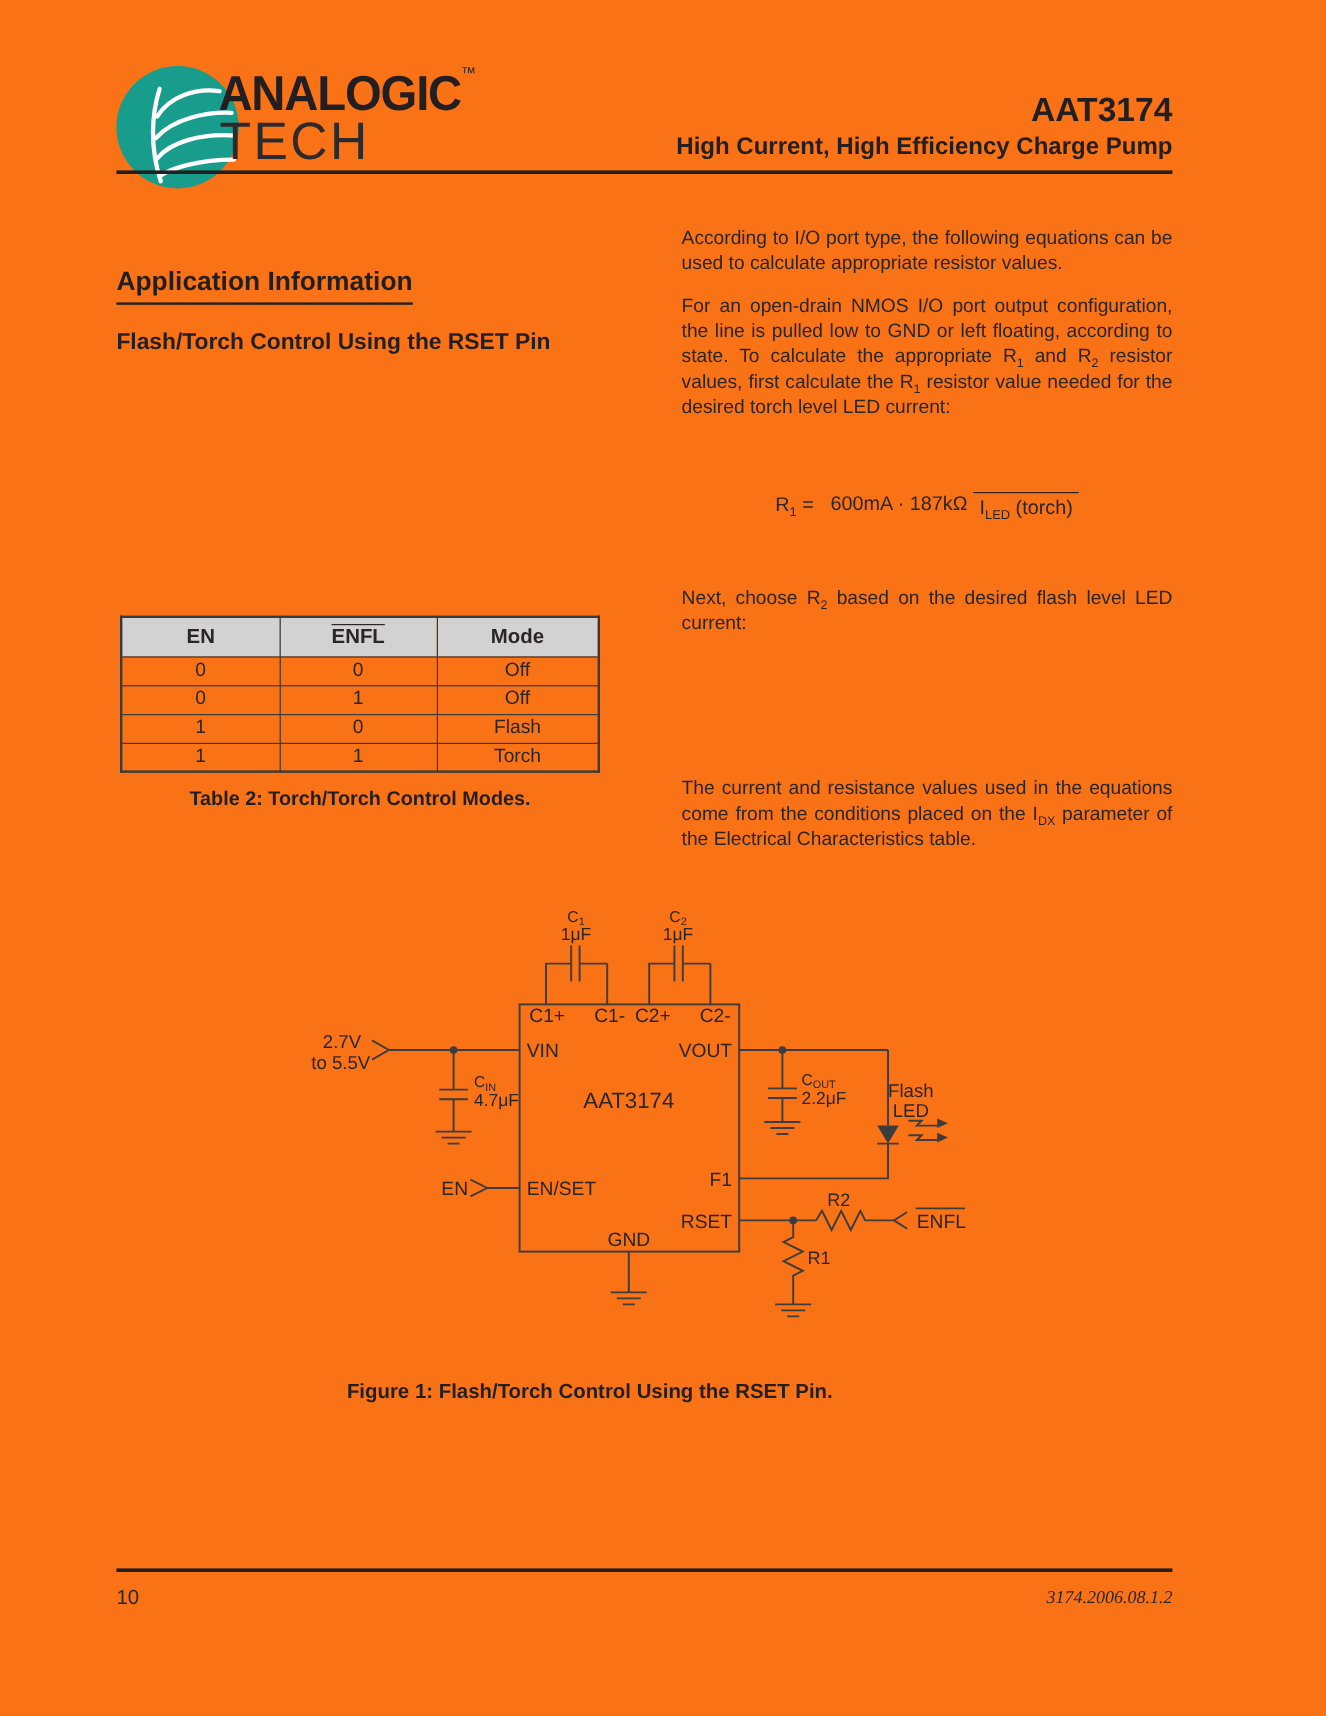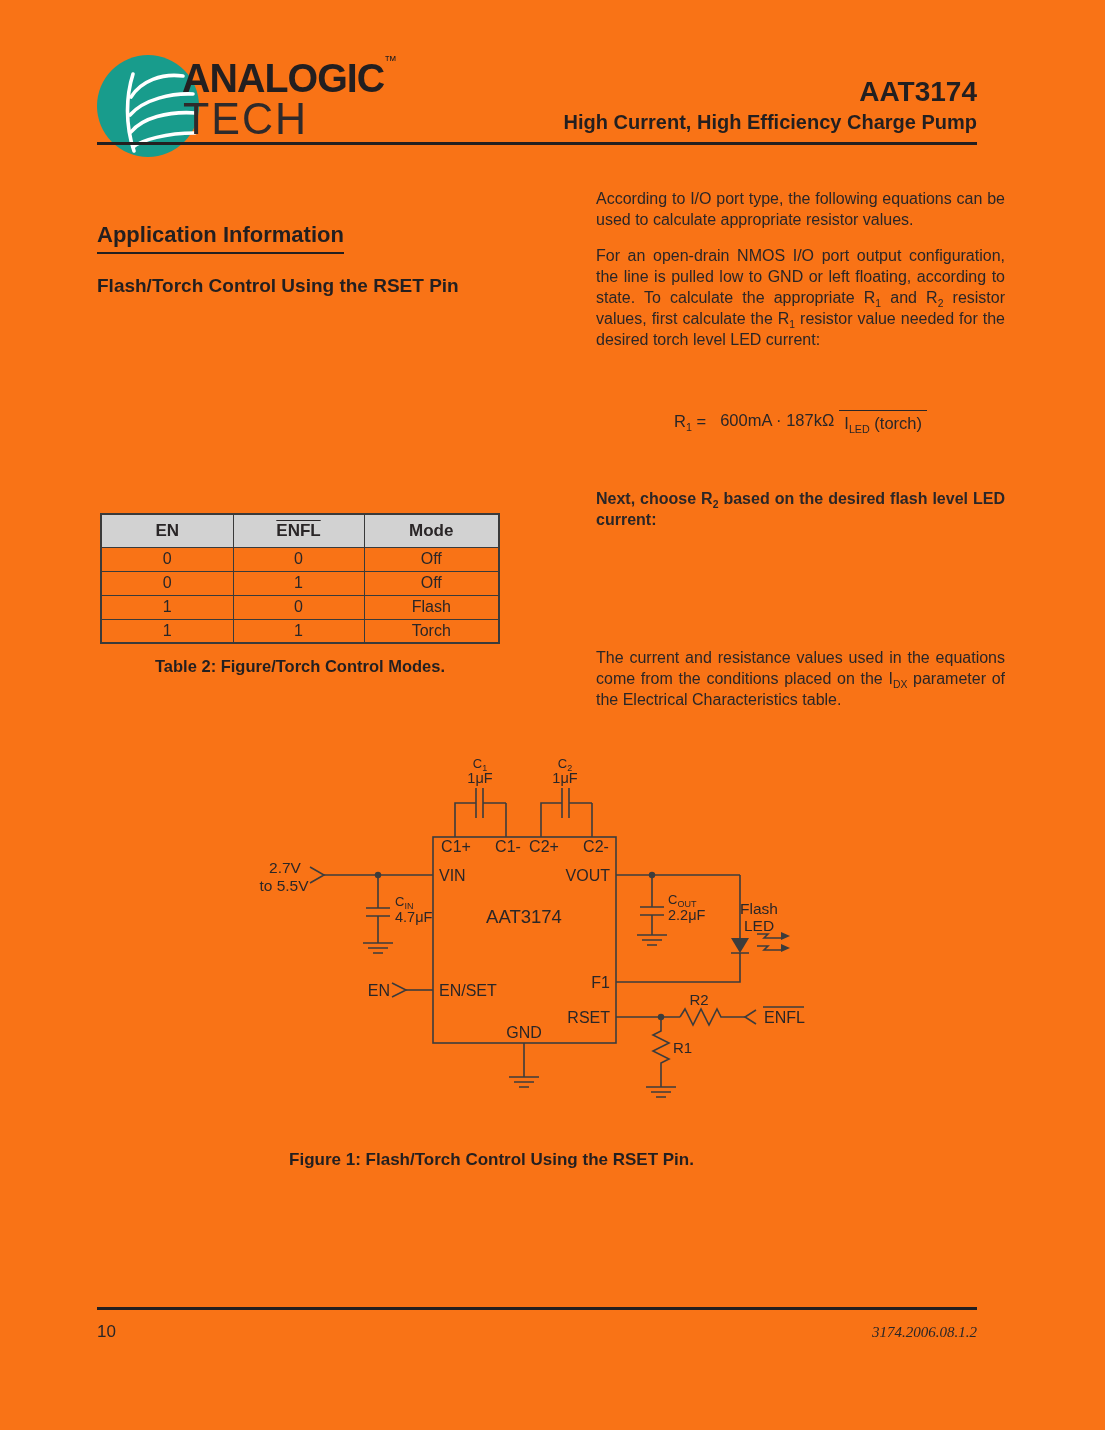--- a/index.html
+++ b/index.html
@@ -20,21 +20,21 @@
   .logo-tm { font-size:13px; vertical-align:top; position:relative; top:-2px; font-weight:400; }
   .logo-word2 { left:183px; top:94px; width:205px; font-size:43px;
                 font-weight:400; letter-spacing:2px; color:#2e2a2b; transform:scaleY(1.02);
                 transform-origin:left top; }
   .part-number { right:128px; top:76px; font-size:28px; font-weight:700; color:#231f20; }
   .subtitle { right:128px; top:111px; font-size:20px; font-weight:700; color:#231f20; }
   .hrule { left:97px; width:880px; height:3px; background:#231f20; }
 
   
   .col-left  { left:97px;  width:404px;margin-top:36px; }
-  .col-right { left:568px; width:409px;margin-left:28px; }
+  .col-right { left:568px; width:409px; }
   .h1 { font-size:22px; font-weight:700; color:#231f20; border-bottom:2.5px solid #231f20;
         display:inline-block; padding-bottom:4px; }
   .h2 { font-size:19px; font-weight:700; color:#231f20; }
   .para { font-size:16px; line-height:21px; text-align:justify; color:#2a2627; }
 
   
   .ttable { border-collapse:collapse; width:400px; }
   .ttable th, .ttable td { border:1.5px solid #3a3a3a; text-align:center; }
   .ttable { border:2.5px solid #3a3a3a; }
   .ttable th { background:#d2d2d2; height:33px; font-size:17px; font-weight:700; }
@@ -122,34 +122,34 @@
       <td>0</td>
       <td>Flash</td>
     </tr>
     <tr>
       <td>1</td>
       <td>1</td>
       <td>Torch</td>
     </tr>
   </tbody>
     </table>
-  <div class="abs tcaption" style="left:100px; top:657px; width:400px;">Table 2: Figure/Torch Control Modes.</div>
+  <div class="abs tcaption" style="left:100px; top:657px; width:400px;">Table 2: Torch/Torch Control Modes.</div>
 
   <div class="abs col-right para" style="top:188px;">According to I/O port type, the following equations can be used to calculate appropriate resistor values.</div>
   <div class="abs col-right para" style="top:245px;">For an open-drain NMOS I/O port output configuration, the line is pulled low to GND or left floating, according to state. To calculate the appropriate R<sub>1</sub> and R<sub>2</sub> resistor values, first calculate the R<sub>1</sub> resistor value needed for the desired torch level LED current:</div>
 
   <div class="abs col-right equation" style="top:410px;">
     <span>R<sub>1</sub> =</span>
     <span class="fraction">
       <span class="num">600mA · 187kΩ</span>
       <span class="den">I<sub>LED</sub> (torch)</span>
     </span>
   </div>
 
-  <div class="abs col-right para" style="top:488px;font-weight:bold;">Next, choose R<sub>2</sub> based on the desired flash level LED current:</div>
+  <div class="abs col-right para" style="top:488px;">Next, choose R<sub>2</sub> based on the desired flash level LED current:</div>
 
 
   <div class="abs col-right para" style="top:647px;">The current and resistance values used in the equations come from the conditions placed on the I<sub>DX</sub> parameter of the Electrical Characteristics table.</div>
 
   <svg class="abs" style="left:240px; top:740px;" width="640" height="380" viewBox="0 0 640 380">
     <g stroke="#3c3c3c" stroke-width="1.6" fill="none">
 
       <rect x="193" y="97" width="183" height="206"></rect>
 
       <path d="M70,127 L84,135 L70,143"></path>

